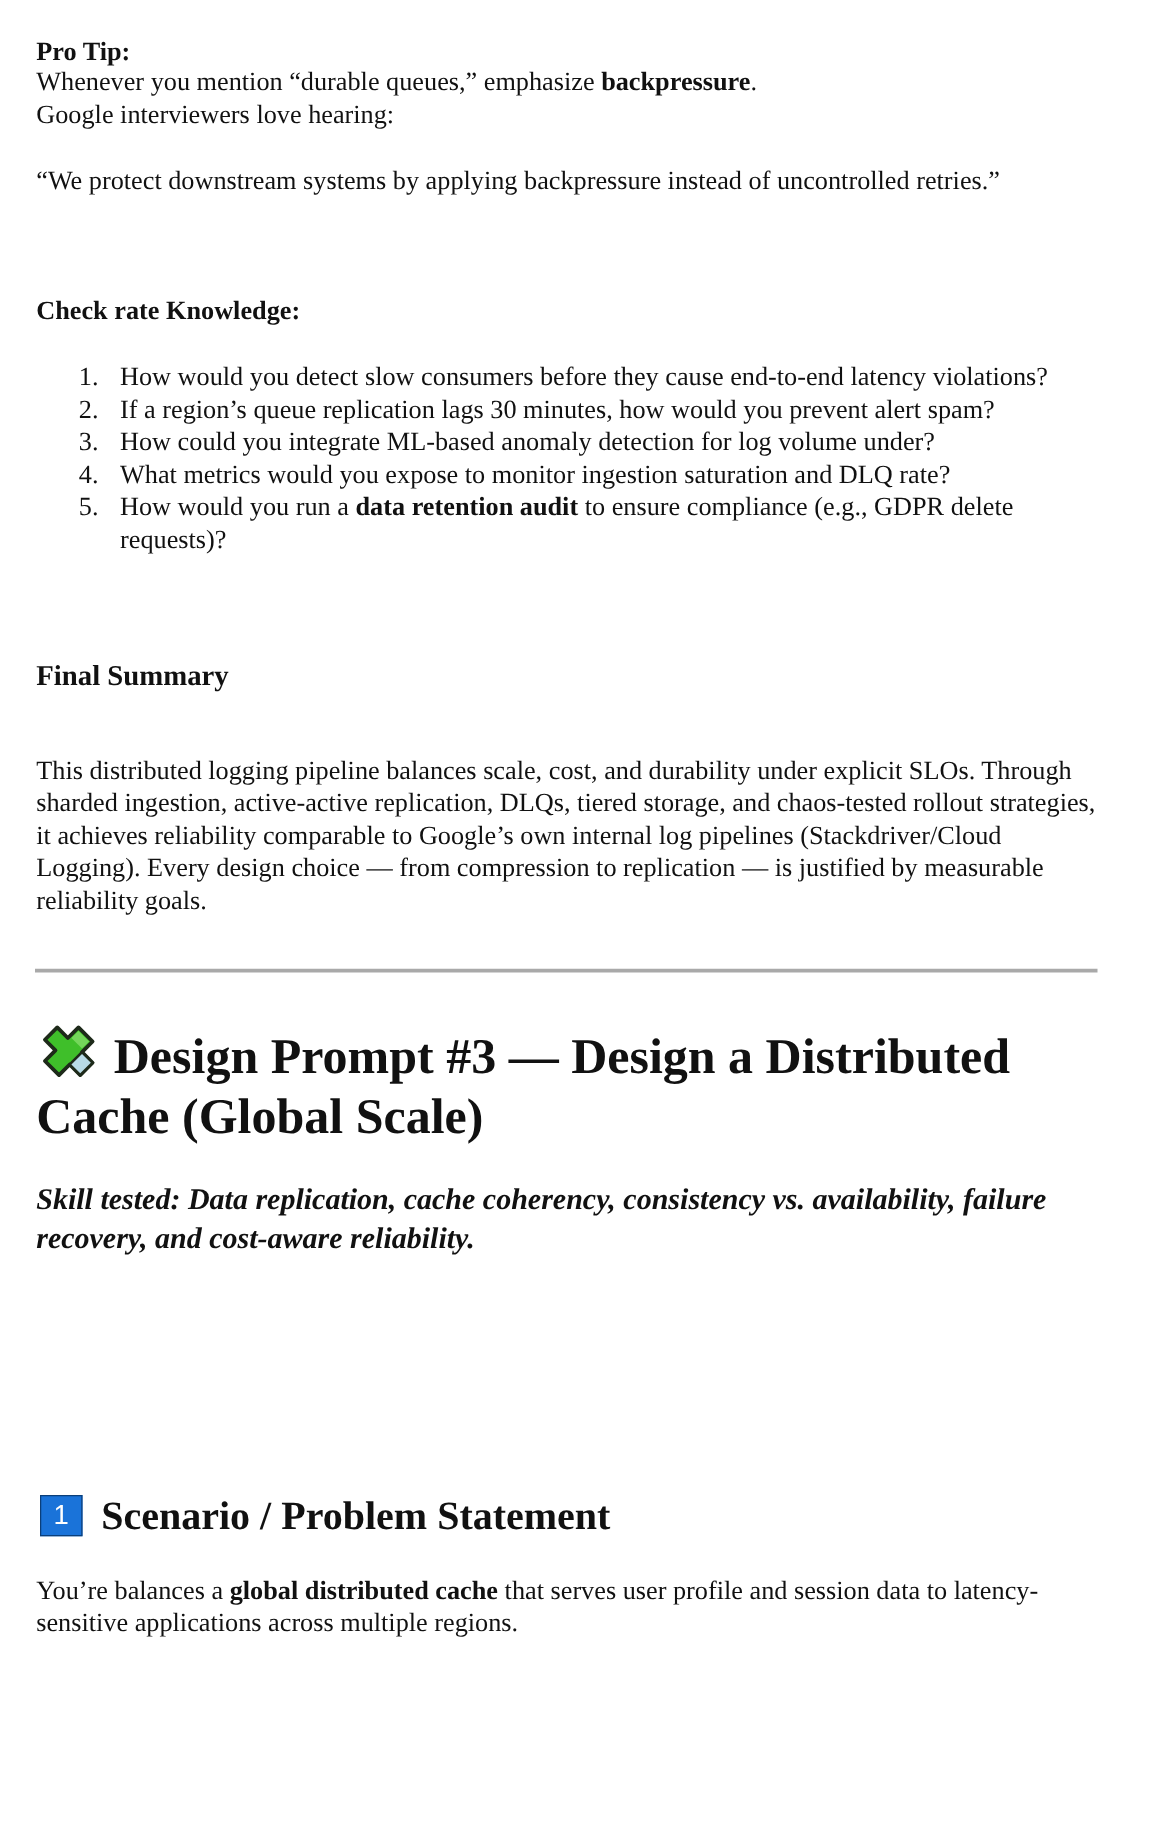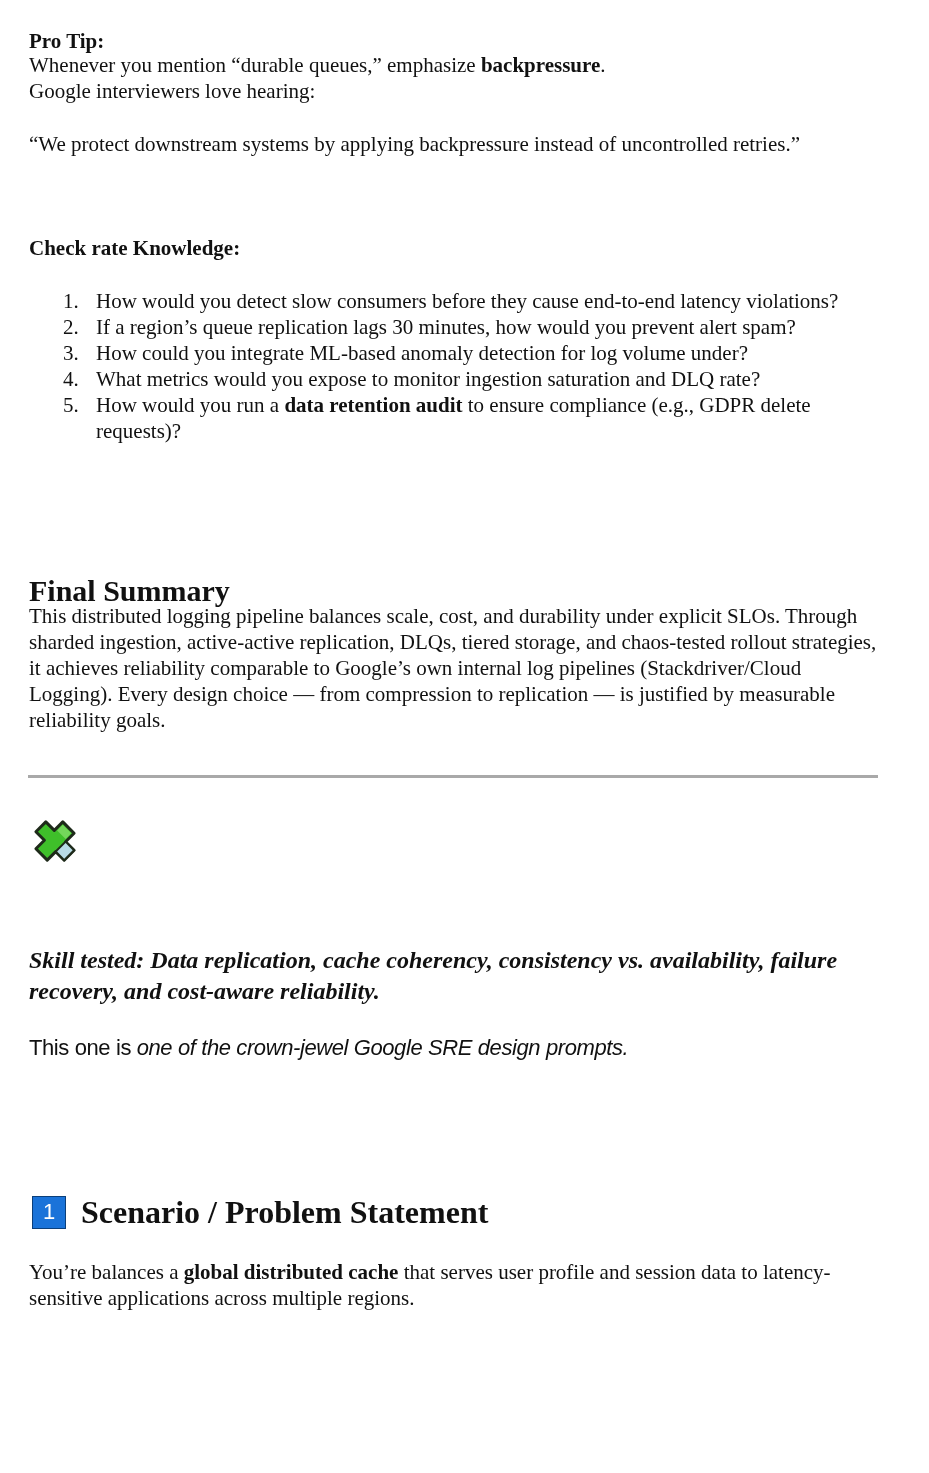--- a/index.html
+++ b/index.html
@@ -19,21 +19,21 @@
     #pro-tip-quote { top: 131px; }
 
     #check-heading { top: 235px; font-weight: bold; }
     ol.questions {
       position: absolute; left: 29px; top: 288px; margin: 0; padding: 0;
       list-style: none; width: 860px;
     }
     ol.questions li { position: relative; padding-left: 67px; font-size: 21px; line-height: 26px; }
     ol.questions li .num { position: absolute; left: 34px; top: 0; }
 
-    #summary-heading { top: 578px; font-weight: bold; font-size: 30px; }
+    #summary-heading { top: 528px; font-weight: bold; font-size: 23px; }
     #summary-body { top: 603px; width: 860px; line-height: 26px; }
 
     #divider { position: absolute; left: 28px; top: 775px; width: 850px; height: 3px; background: #a9a9a9; }
 
     #prompt-title {
       position: absolute; left: 29px; top: 818px; width: 880px;
       font-size: 40px; line-height: 48px; font-weight: bold;
     }
     #puzzle-icon { display: inline-block; width: 52px; height: 46px; vertical-align: -6px; margin-right: 10px; }
 
@@ -78,26 +78,25 @@
 
 <div id="prompt-title">
   <span id="puzzle-icon">
     <svg width="52" height="46" viewBox="0 0 52 46">
       <g transform="rotate(45 26 23)">
         <path d="M18 4 h16 v12 h12 v14 h-12 v12 h-16 v-12 h-12 v-14 h12 z" fill="#3fbf2a" stroke="#1e2a1a" stroke-width="3" stroke-linejoin="round"></path>
         <path d="M34 16 h12 v14 h-12 z" fill="#b8dbe6" stroke="#1e2a1a" stroke-width="2"></path>
         <path d="M20 6 h12 v8 h-12 z" fill="#8be070" opacity="0.7"></path>
       </g>
     </svg>
-  </span>
+  </span><span>Design Prompt #3 — Design a Distributed Cache (Global Scale)</span>
 </div>
 
 <div class="abs serif" id="skill">Skill tested: Data replication, cache coherency, consistency vs. availability, failure recovery, and cost-aware reliability.</div>
 
 <div id="intro">
-  <div><span>This one is </span><i>one of the crown-jewel Google SRE design prompts.</i></div>
 </div>
 
 <div id="scenario-heading">
   <div id="badge-1">1</div>
   <span id="scenario-title">Scenario / Problem Statement</span>
 </div>
 <div class="abs serif" id="scenario-body"><span>You’re balances a </span><b>global distributed cache</b><span> that serves user profile and session data to latency-sensitive applications across multiple regions.</span></div>
 
 </body></html>

